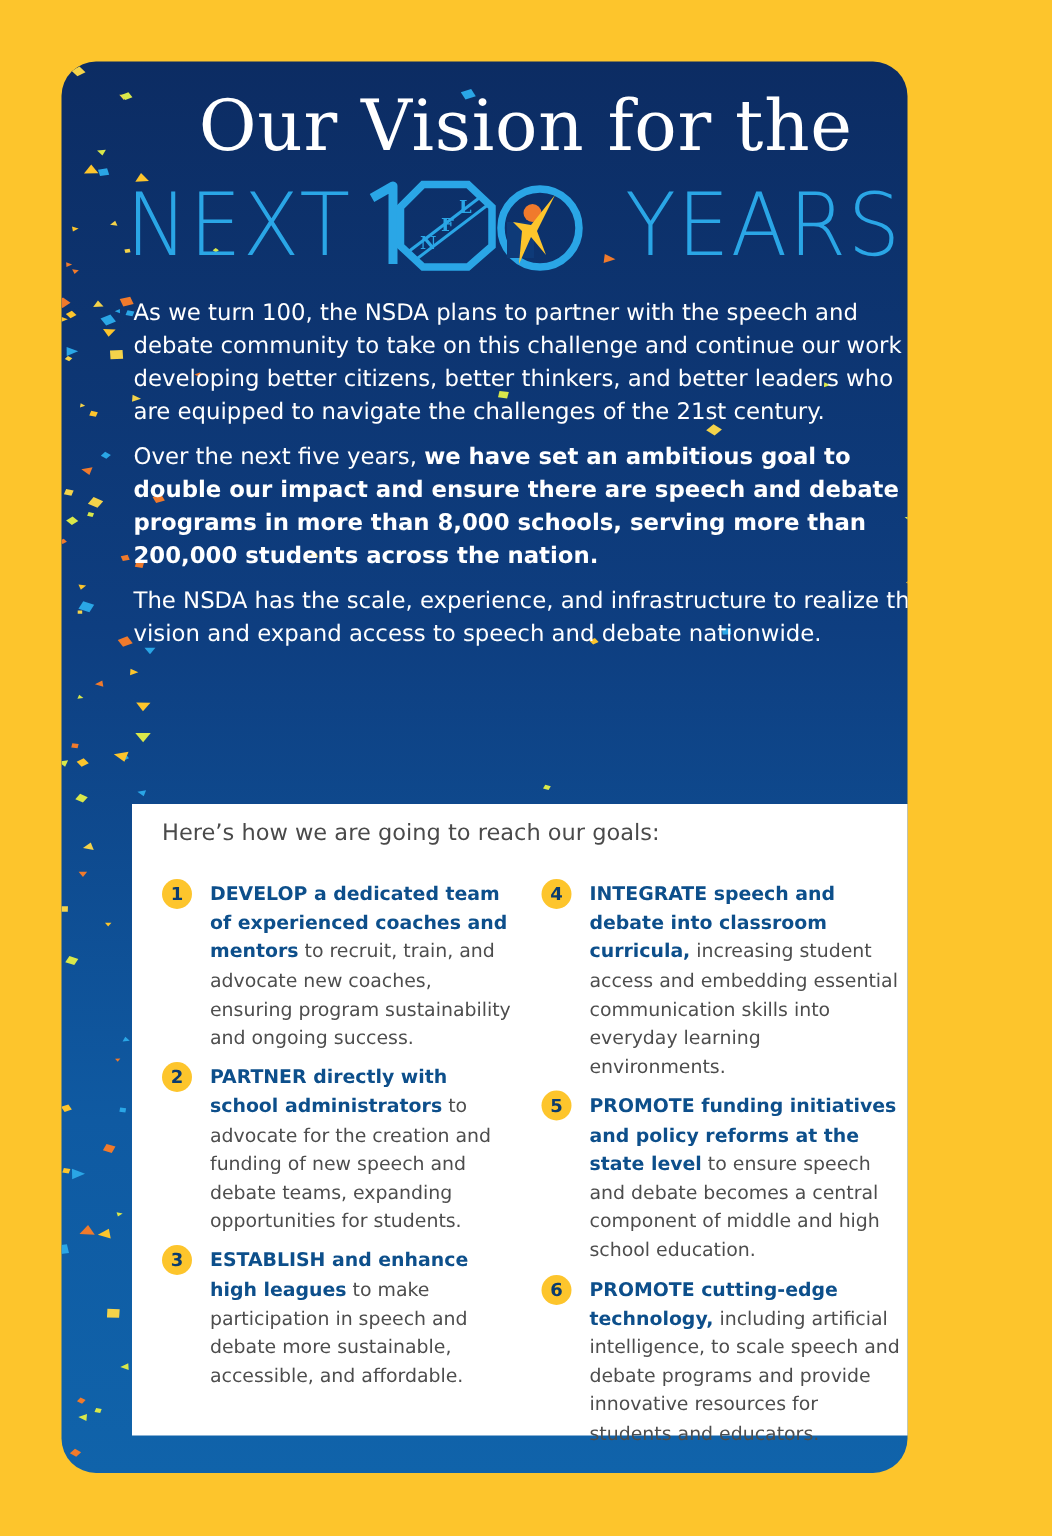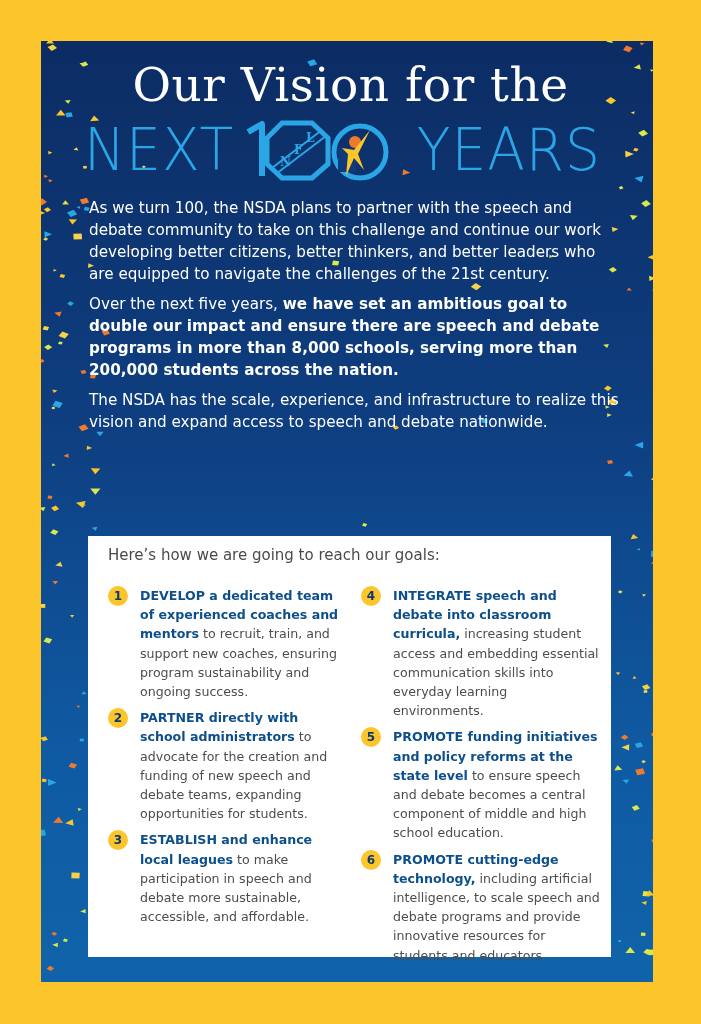--- a/index.html
+++ b/index.html
@@ -5,23 +5,24 @@
   html, body { margin: 0; padding: 0; }
   body {
     width: 701px; height: 1024px;
     background: #fdc52c;
     position: relative;
     overflow: hidden;
     font-family: "DejaVu Sans", sans-serif;
   }
   .panel {
     position: absolute;
-    left: 41px; top: 41px; width: 612px; height: 941px;
+    left: 41px; top: 41px; width: 564px; height: 941px;
     background: linear-gradient(180deg, #0c2c63 0%, #0e3e80 40%, #0f5aa2 75%, #1063aa 100%);
     overflow: hidden;
+    border-radius: 23px;
   }
   .confetti { position: absolute; left: 0; top: 0; width: 619px; height: 941px; pointer-events: none; }
   .title1 {
     position: absolute; left: 0; top: 16px; width: 619px;
     text-align: center; color: #ffffff;
     font-family: "DejaVu Serif", serif;
     font-size: 47px; line-height: 56px; letter-spacing: 0.5px;
   }
   .title2 {
     position: absolute; left: 32px; top: 74px; width: 540px; height: 70px;
@@ -244,29 +245,29 @@
     <p>As we turn 100, the NSDA plans to partner with the speech and debate community to take on this challenge and continue our work developing better citizens, better thinkers, and better leaders who are equipped to navigate the challenges of the 21st century.</p>
     <p><span>Over the next five years, </span><b>we have set an ambitious goal to double our impact and ensure there are speech and debate programs in more than 8,000 schools, serving more than 200,000 students across the nation.</b></p>
     <p>The NSDA has the scale, experience, and infrastructure to realize this vision and expand access to speech and debate nationwide.</p>
   </div>
 
   <div class="goals">
     <div class="goals-heading">Here’s how we are going to reach our goals:</div>
     <div class="goal-col left">
       <div class="goal">
         <span class="badge">1</span>
-        <span class="strong">DEVELOP a dedicated team of experienced coaches and mentors</span><span> to recruit, train, and support new coaches, ensuring program sustainability and ongoing success.</span>
+        <span class="strong">DEVELOP a dedicated team of experienced coaches and mentors</span><span> to recruit, train, and advocate new coaches, ensuring program sustainability and ongoing success.</span>
       </div>
       <div class="goal">
         <span class="badge">2</span>
         <span class="strong">PARTNER directly with school administrators</span><span> to advocate for the creation and funding of new speech and debate teams, expanding opportunities for students.</span>
       </div>
       <div class="goal">
         <span class="badge">3</span>
-        <span class="strong">ESTABLISH and enhance local leagues</span><span> to make participation in speech and debate more sustainable, accessible, and affordable.</span>
+        <span class="strong">ESTABLISH and enhance high leagues</span><span> to make participation in speech and debate more sustainable, accessible, and affordable.</span>
       </div>
     </div>
     <div class="goal-col right">
       <div class="goal">
         <span class="badge">4</span>
         <span class="strong">INTEGRATE speech and debate into classroom curricula,</span><span> increasing student access and embedding essential communication skills into everyday learning environments.</span>
       </div>
       <div class="goal">
         <span class="badge">5</span>
         <span class="strong">PROMOTE funding initiatives and policy reforms at the state level</span><span> to ensure speech and debate becomes a central component of middle and high school education.</span>

